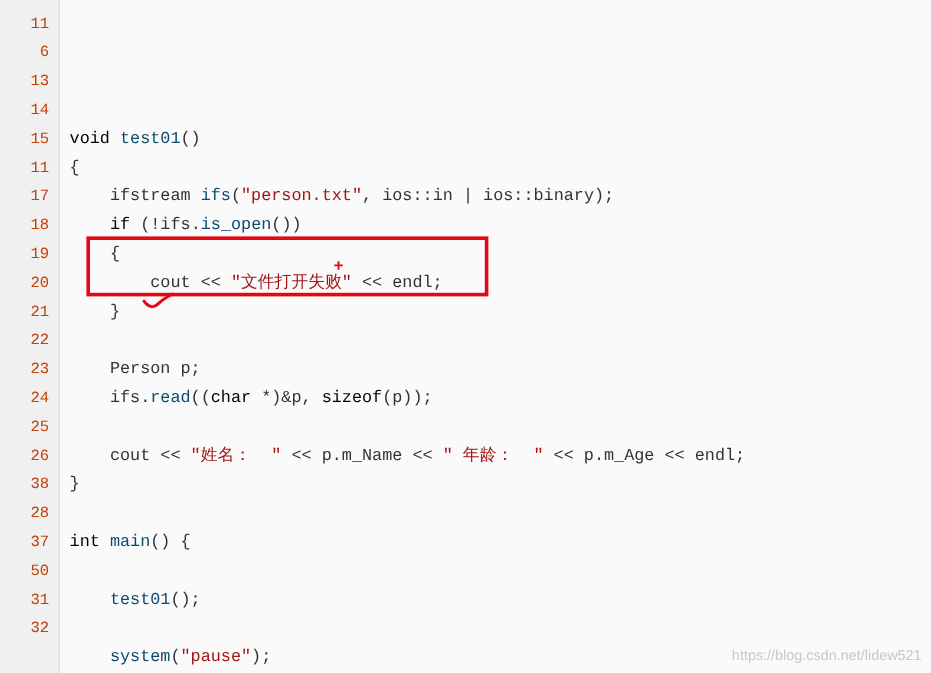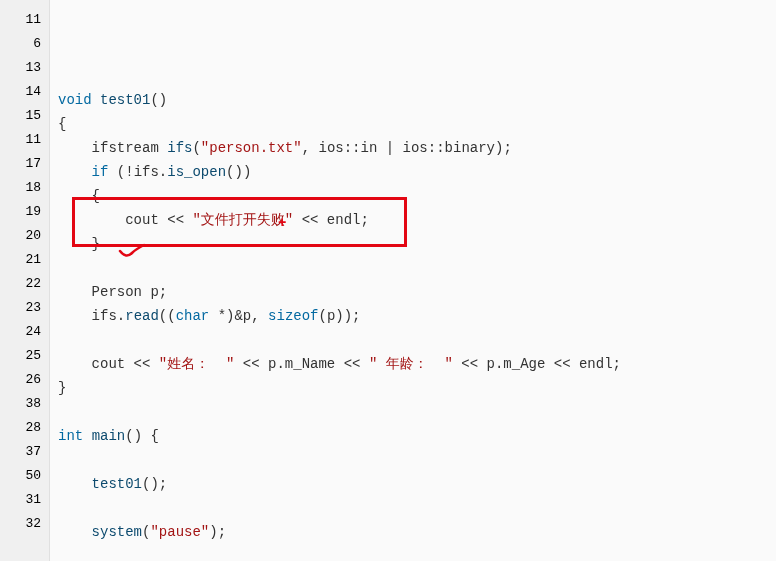--- a/index.html
+++ b/index.html
@@ -16,42 +16,42 @@
       background: #fafafa;
       width: 100%;
       height: 100%;
       display: flex;
     }
     .gutter {
       width: 50px;
       background: #f0f0f0;
       padding-top: 8px;
       text-align: right;
-      color: #000000;
+      color: #c2410c;
       border-right: 1px solid #e0e0e0;
       user-select: none;
     }
     .line-num {
       padding: 0 8px;
       height: 24px;
       line-height: 24px;
       font-size: 13px;
     }
     .code {
       flex: 1;
       padding-top: 8px;
       padding-left: 8px;
       position: relative;
       white-space: pre;
     }
     .line {
       height: 24px;
       line-height: 24px;
     }
-    .kw { color: #0369a1; }
+    .kw { color: #000000; }
     .fn { color: #0c4a6e; }
     .str { color: #a31515; }
     .punct { color: #333; }
     .ident { color: #333; text-align: right; }
     .op { color: #333; }
     .box-highlight {
       position: absolute;
       border: 3px solid #e30613;
       left: 22px;
       top: 197px;
@@ -110,14 +110,15 @@
       <div class="line-num">50</div>
       <div class="line-num">31</div>
       <div class="line-num">32</div>
     </div>
   <div class="code">
     <div class="box-highlight"></div>
     <div class="plus-mark">+</div>
     <svg class="red-mark" width="30" height="20">
       <path d="M2 8 Q8 16 14 10 Q18 6 26 2" stroke="#e30613" stroke-width="2.5" fill="none" stroke-linecap="round"></path>
     </svg>
+    <div class="watermark">https://blog.csdn.net/lidew521</div>
   <div class="line"><span class="kw">void</span><span class="punct"> </span><span class="fn">test01</span><span class="punct">()</span></div><div class="line"><span class="punct">{</span></div><div class="line"><span class="punct">    </span><span class="ident">ifstream</span><span class="punct"> </span><span class="fn">ifs</span><span class="punct">(</span><span class="str">"person.txt"</span><span class="punct">, </span><span class="ident">ios</span><span class="punct">::</span><span class="ident">in</span><span class="op"> | </span><span class="ident">ios</span><span class="punct">::</span><span class="ident">binary</span><span class="punct">);</span></div><div class="line"><span class="punct">    </span><span class="kw">if</span><span class="punct"> (!</span><span class="ident">ifs</span><span class="punct">.</span><span class="fn">is_open</span><span class="punct">())</span></div><div class="line"><span class="punct">    {</span></div><div class="line"><span class="punct">        </span><span class="ident">cout</span><span class="op"> &lt;&lt; </span><span class="str">"文件打开失败"</span><span class="op"> &lt;&lt; </span><span class="ident">endl</span><span class="punct">;</span></div><div class="line"><span class="punct">    }</span></div><div class="line"></div><div class="line"><span class="punct">    </span><span class="ident">Person</span><span class="punct"> p;</span></div><div class="line"><span class="punct">    </span><span class="ident">ifs</span><span class="punct">.</span><span class="fn">read</span><span class="punct">((</span><span class="kw">char</span><span class="punct"> *)&amp;p, </span><span class="kw">sizeof</span><span class="punct">(p));</span></div><div class="line"></div><div class="line"><span class="punct">    </span><span class="ident">cout</span><span class="op"> &lt;&lt; </span><span class="str">"姓名：  "</span><span class="op"> &lt;&lt; </span><span class="ident">p</span><span class="punct">.</span><span class="ident">m_Name</span><span class="op"> &lt;&lt; </span><span class="str">" 年龄：  "</span><span class="op"> &lt;&lt; </span><span class="ident">p</span><span class="punct">.</span><span class="ident">m_Age</span><span class="op"> &lt;&lt; </span><span class="ident">endl</span><span class="punct">;</span></div><div class="line"><span class="punct">}</span></div><div class="line"></div><div class="line"><span class="kw">int</span><span class="punct"> </span><span class="fn">main</span><span class="punct">() {</span></div><div class="line"></div><div class="line"><span class="punct">    </span><span class="fn">test01</span><span class="punct">();</span></div><div class="line"></div><div class="line"><span class="punct">    </span><span class="fn">system</span><span class="punct">(</span><span class="str">"pause"</span><span class="punct">);</span></div><div class="line"></div></div>
 </div>
 
 </body></html>

